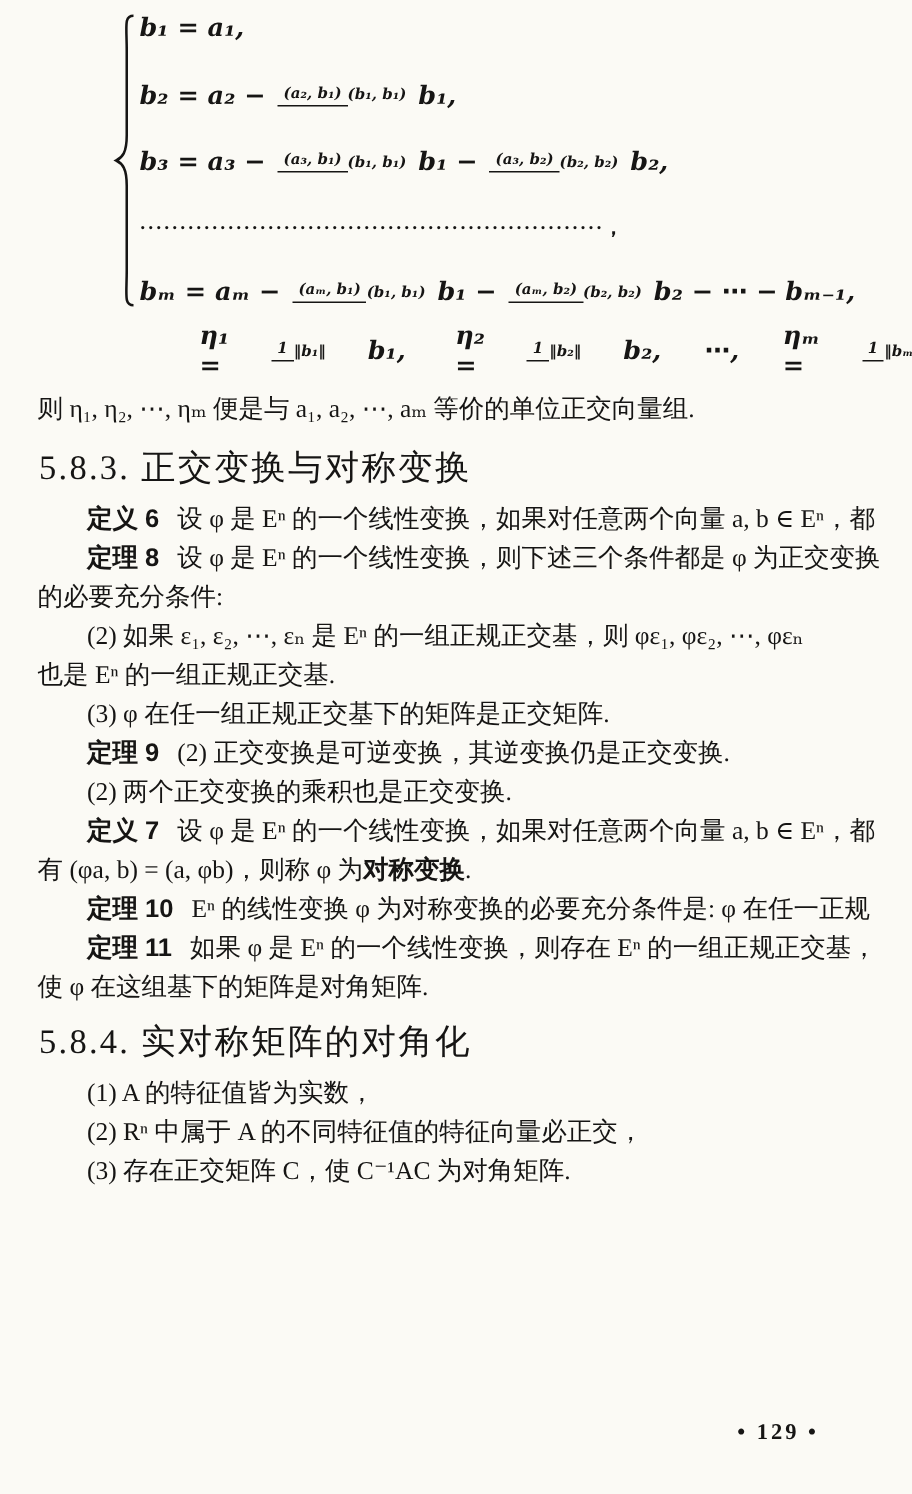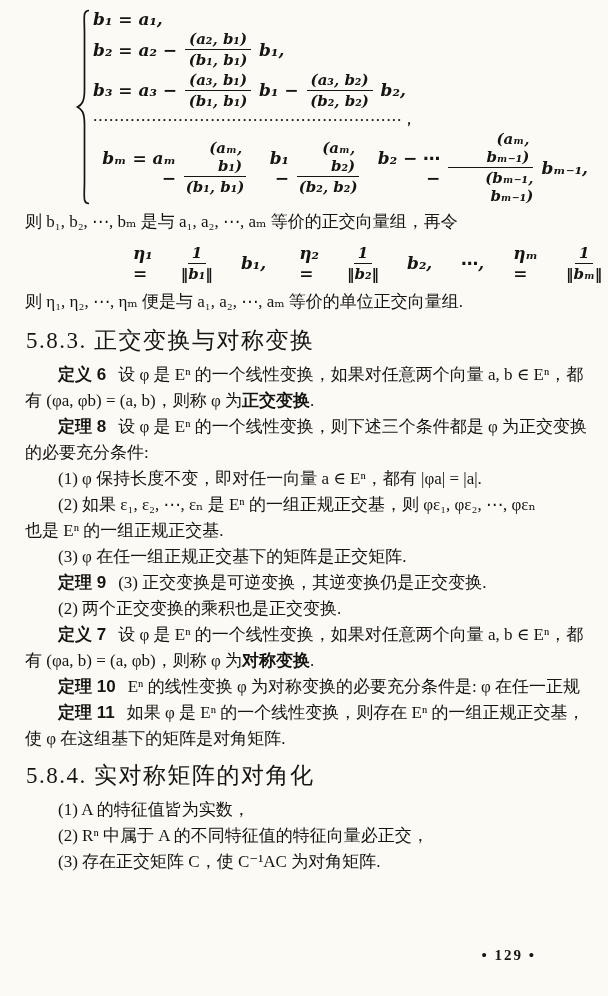--- a/index.html
+++ b/index.html
@@ -12,22 +12,22 @@
   }
   .page{
     position:relative;
     width:608px;height:996px;
     box-sizing:border-box;
     padding:8px 20px 0 25px;
   }
   
   .m{font-family:"DejaVu Serif","DejaVu Sans",serif;font-style:italic;font-weight:bold;}
   .frac{
-    display:inline-flex;flex-direction:column;align-items:center;
-    font-size:15px;line-height:1.2;margin:0 3px;vertical-align:middle;
+    display:inline-flex;flex-direction:row;align-items:center;
+    font-size:10px;line-height:1.2;margin:0 3px;vertical-align:middle;
   }
   .frac .num{padding:0 4px 1px;border-bottom:1.5px solid #161514;}
   .frac .den{padding-top:1px;}
   
   .eq-block{display:flex;margin-left:50px;height:198px;}
   .brace-wrap{flex:0 0 18px;display:flex;align-items:stretch;}
   .eq-lines{
     display:flex;flex-direction:column;justify-content:space-between;
     padding:1px 0;flex:1 1 auto;text-align:right;
   }
@@ -42,21 +42,21 @@
   .ln{font-size:17px;line-height:26px;margin:0;white-space:nowrap;}
   .ind{padding-left:33px;}
   .term{font-weight:bold;margin-right:12px;font-family:"Liberation Sans","DejaVu Sans",sans-serif;}
   .bold-term{font-weight:bold;font-family:"Liberation Sans","DejaVu Sans",sans-serif;}
   .heading{
     font-size:23px;line-height:28px;font-weight:normal;
     letter-spacing:1.5px;margin:12px 0 7px 1px;white-space:nowrap;
   }
   .heading.second{margin-top:10px;}
   .page-number{
-    position:absolute;right:72px;bottom:32px;
+    position:absolute;right:62px;bottom:32px;
     font-size:15px;font-weight:bold;letter-spacing:2px;
   }
 </style>
 </head>
 <body>
 
 <div class="page">
 
   <div class="eq-block">
     <div class="brace-wrap">
@@ -97,30 +97,25 @@
         <span class="frac">
           <span class="num">(aₘ, b₁)</span>
           <span class="den">(b₁, b₁)</span>
         </span>
         <span>b₁ −</span>
         <span class="frac">
           <span class="num">(aₘ, b₂)</span>
           <span class="den">(b₂, b₂)</span>
         </span>
         <span>b₂ − ⋯ −</span>
-        <span class="frac">
-          <span class="num">(aₘ, bₘ₋₁)</span>
-          <span class="den">(bₘ₋₁, bₘ₋₁)</span>
-        </span>
         <span>bₘ₋₁,</span>
       </div>
     </div>
   </div>
 
-  <p class="ln" style="margin-top:3px">则 b₁, b₂, ⋯, bₘ 是与 a₁, a₂, ⋯, aₘ 等价的正交向量组，再令</p>
 
   <div class="eta-row m">
     <span>η₁ =</span>
     <span class="frac">
       <span class="num">1</span>
       <span class="den">‖b₁‖</span>
     </span>
     <span>b₁,</span>
     <span style="margin-left:8px">η₂ =</span>
     <span class="frac">
@@ -135,31 +130,29 @@
       <span class="den">‖bₘ‖</span>
     </span>
     <span>bₘ,</span>
   </div>
 
   <p class="ln">则 η₁, η₂, ⋯, ηₘ 便是与 a₁, a₂, ⋯, aₘ 等价的单位正交向量组.</p>
 
   <h2 class="heading">5.8.3. 正交变换与对称变换</h2>
 
   <p class="ln ind"><b class="term">定义 6</b><span>设 φ 是 Eⁿ 的一个线性变换，如果对任意两个向量 a, b ∈ Eⁿ，都</span></p>
-  <p class="ln"><span>有 (φa, φb) = (a, b)，则称 φ 为</span><span class="bold-term">正交变换</span><span>.</span></p>
 
   <p class="ln ind"><b class="term">定理 8</b><span>设 φ 是 Eⁿ 的一个线性变换，则下述三个条件都是 φ 为正交变换</span></p>
   <p class="ln">的必要充分条件:</p>
 
-  <p class="ln ind">(1) φ 保持长度不变，即对任一向量 a ∈ Eⁿ，都有 |φa| = |a|.</p>
   <p class="ln ind">(2) 如果 ε₁, ε₂, ⋯, εₙ 是 Eⁿ 的一组正规正交基，则 φε₁, φε₂, ⋯, φεₙ</p>
   <p class="ln">也是 Eⁿ 的一组正规正交基.</p>
   <p class="ln ind">(3) φ 在任一组正规正交基下的矩阵是正交矩阵.</p>
 
-  <p class="ln ind"><b class="term">定理 9</b><span>(3) 正交变换是可逆变换，其逆变换仍是正交变换.</span></p>
+  <p class="ln ind"><b class="term">定理 9</b><span>(2) 正交变换是可逆变换，其逆变换仍是正交变换.</span></p>
   <p class="ln ind">(2) 两个正交变换的乘积也是正交变换.</p>
 
   <p class="ln ind"><b class="term">定义 7</b><span>设 φ 是 Eⁿ 的一个线性变换，如果对任意两个向量 a, b ∈ Eⁿ，都</span></p>
   <p class="ln"><span>有 (φa, b) = (a, φb)，则称 φ 为</span><span class="bold-term">对称变换</span><span>.</span></p>
 
   <p class="ln ind"><b class="term">定理 10</b><span>Eⁿ 的线性变换 φ 为对称变换的必要充分条件是: φ 在任一正规</span></p>
 
   <p class="ln ind"><b class="term">定理 11</b><span>如果 φ 是 Eⁿ 的一个线性变换，则存在 Eⁿ 的一组正规正交基，</span></p>
   <p class="ln">使 φ 在这组基下的矩阵是对角矩阵.</p>
 

